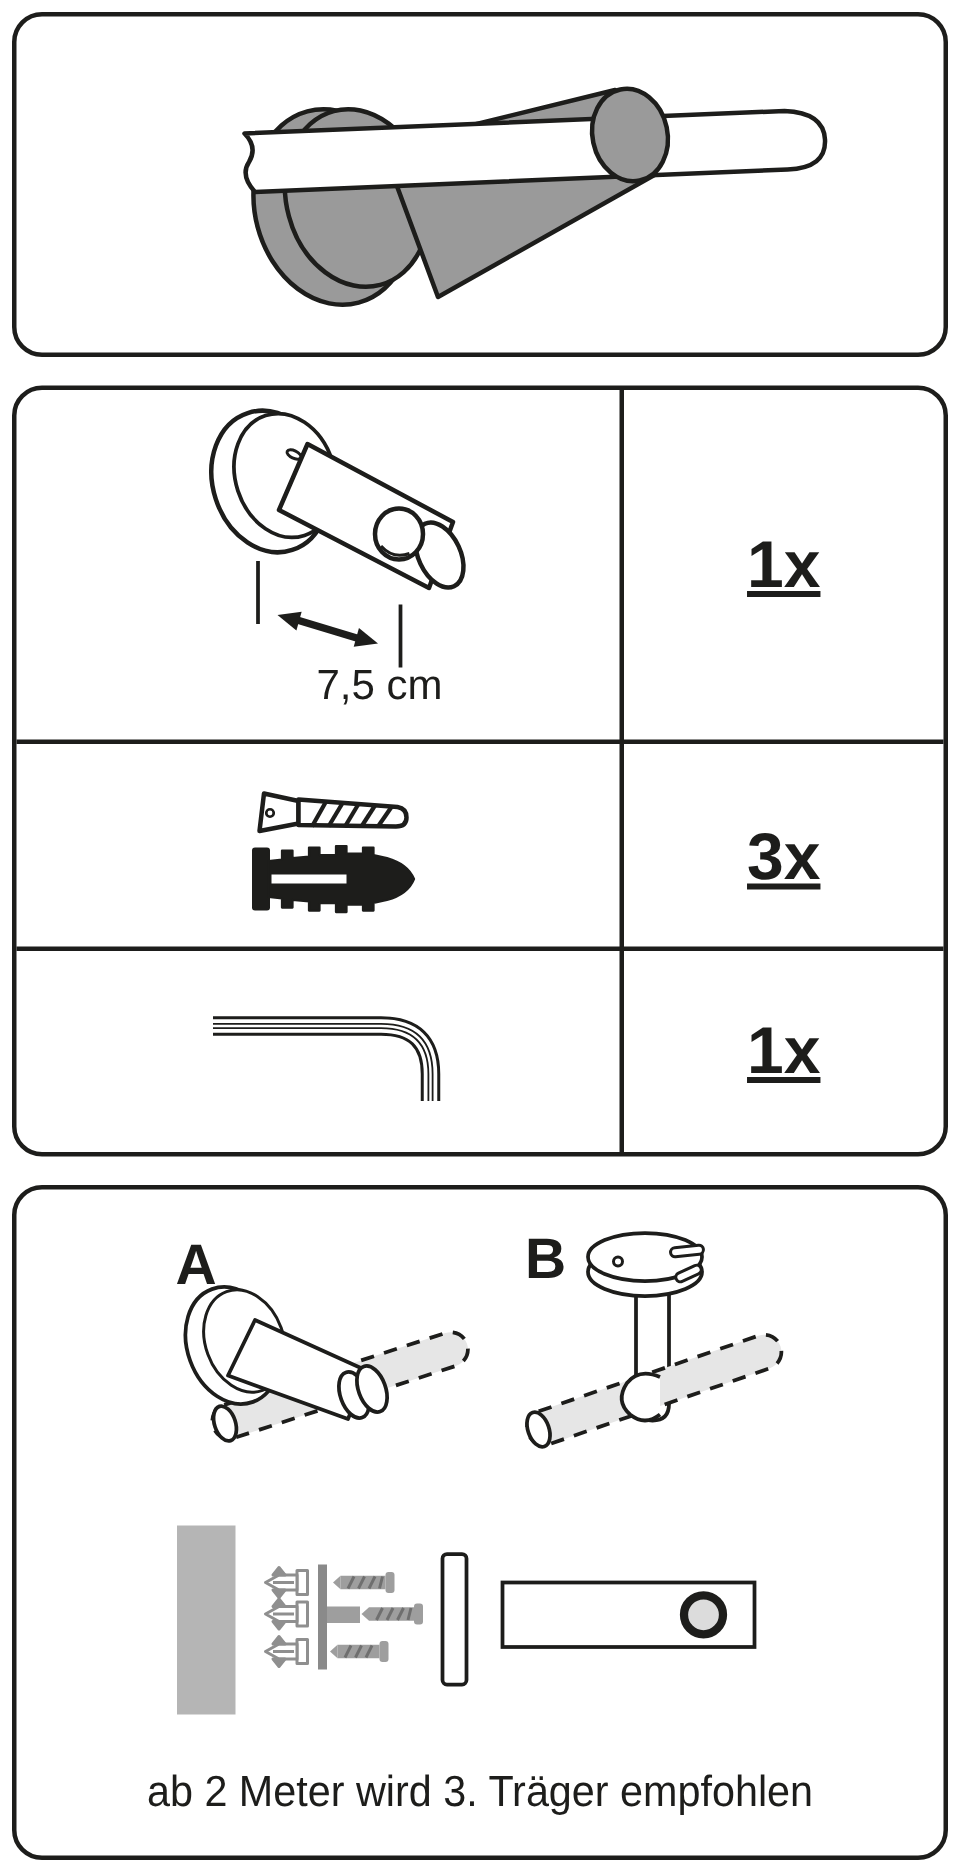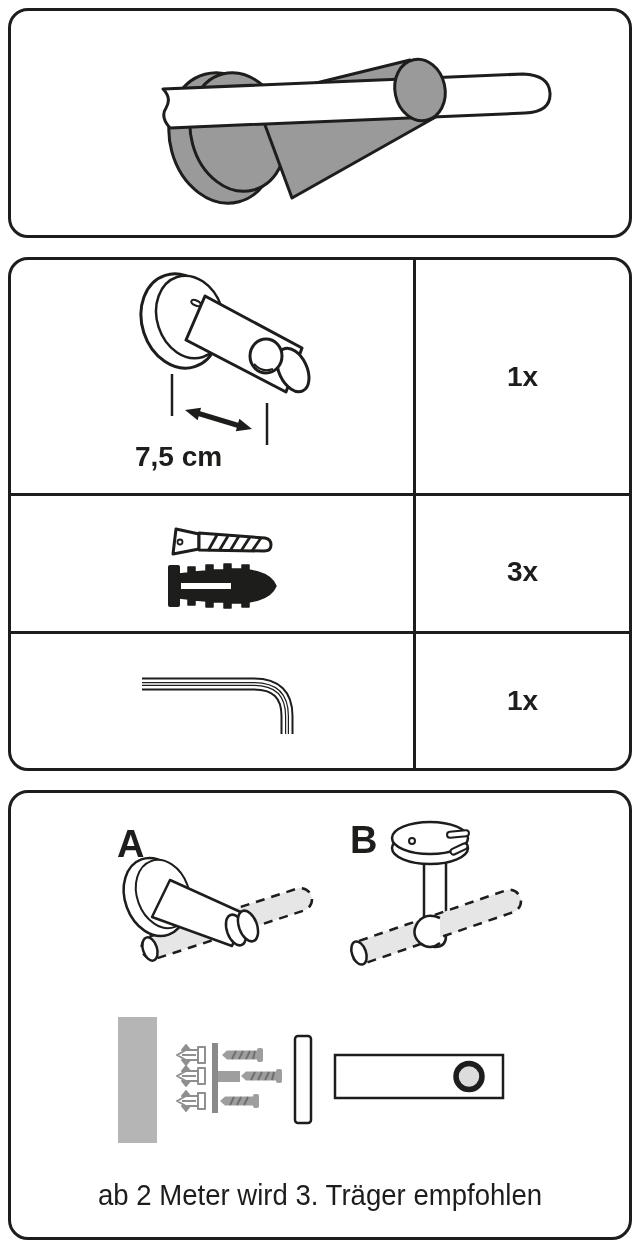--- a/index.html
+++ b/index.html
@@ -12,25 +12,25 @@
     border:3px solid #1d1d1b;border-radius:20px;background:#fff;
   }
   #panel-hero{top:8px;height:230px;}
   #panel-parts{top:257px;height:514px;}
   #panel-mounting{top:790px;height:450px;}
   .abs{position:absolute;}
   .vdivider{position:absolute;left:402px;top:0;bottom:0;width:3px;background:#1d1d1b;}
   .hdivider{position:absolute;left:0;right:0;height:3px;background:#1d1d1b;}
   .qty-cell{
     position:absolute;left:405px;right:0;display:flex;align-items:center;justify-content:center;
-    font-weight:bold;font-size:28px;letter-spacing:0px;
+    font-weight:bold;font-size:44px;letter-spacing:0px;text-decoration:underline;
   }
   .dim-label{
-    position:absolute;left:124px;top:181px;width:160px;text-align:left;
-    font-size:28px;font-weight:bold;
+    position:absolute;left:124px;top:181px;width:160px;text-align:right;
+    font-size:28px;font-weight:normal;
   }
   .opt-label{position:absolute;font-size:38px;font-weight:bold;line-height:1;}
   #opt-a{left:106px;top:32px;}
   #opt-b{left:339px;top:28px;}
   .note{
     position:absolute;left:0;right:0;top:386px;text-align:center;
     font-size:29px;transform:scaleX(0.95);transform-origin:50% 50%;white-space:nowrap;
   }
   svg{display:block;}
 </style>

